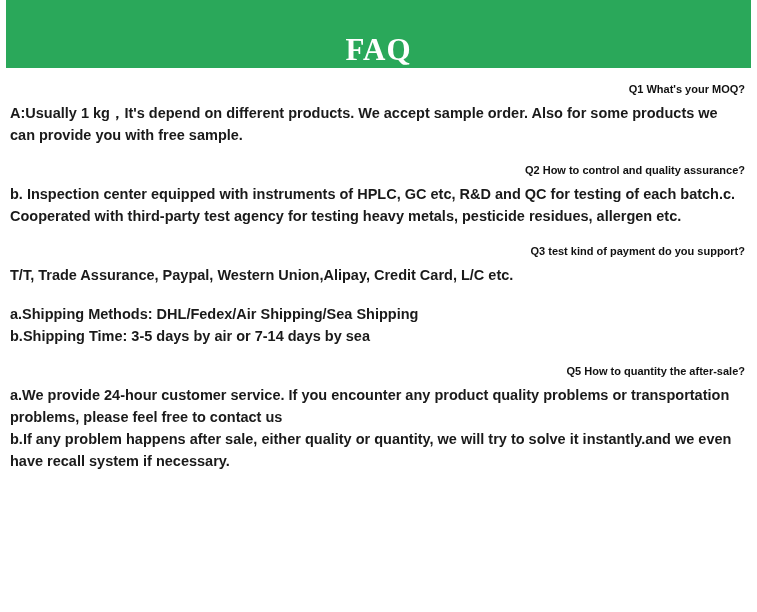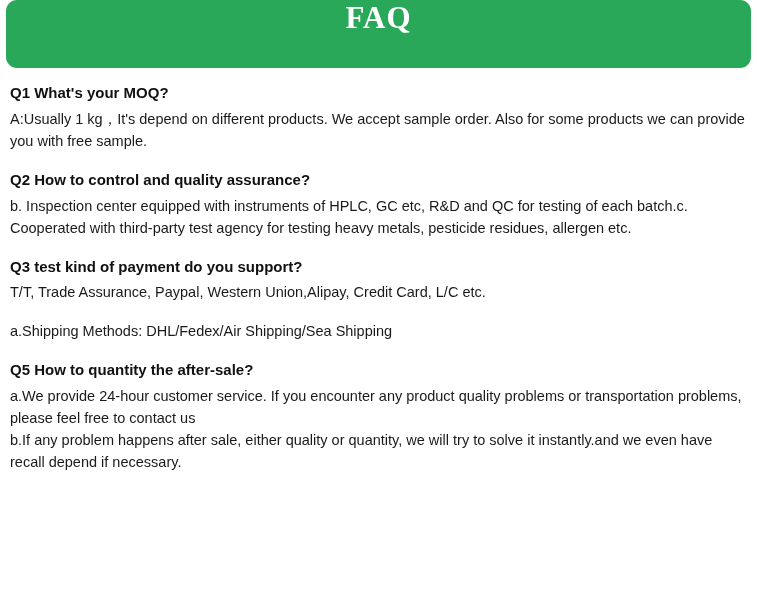--- a/index.html
+++ b/index.html
@@ -17,52 +17,53 @@
   .page {
     width: 757px;
     height: 612px;
     position: relative;
     background: #ffffff;
   }
   .faq-banner {
     background: #2aa85a;
     height: 68px;
     display: flex;
-    align-items: flex-start;
+    align-items: flex-end;
     justify-content: center;
     margin: 0 6px 0 6px;
-    border-radius: 11px;
   }
   .faq-banner-title {
     color: #ffffff;
     font-size: 31px;
     font-weight: bold;
     letter-spacing: 1px;
     font-family: "Liberation Serif", serif;
   }
   .content {
     padding: 14px 12px 0 10px;
   }
   .qa-block {
     margin-bottom: 17px;
   }
   .qa-question {
-    font-size: 15px;
+    font-size: 11px;
     font-weight: bold;
     line-height: 1.45;
     margin-bottom: 4px;
     color: #111111;
+    text-align: right;
   }
   .qa-answer {
     font-size: 14.5px;
     line-height: 1.52;
     color: #1a1a1a;
   }
   .qa-answer-line {
     display: block;
+    font-weight: bold;
   }
 </style>
 </head>
 <body>
 
 <div class="page">
 
   <div class="faq-banner">
     <div class="faq-banner-title">FAQ</div>
   </div>
@@ -86,25 +87,26 @@
     <div class="qa-block">
       <div class="qa-question">Q3 test kind of payment do you support?</div>
       <div class="qa-answer">
         <span class="qa-answer-line">T/T, Trade Assurance, Paypal, Western Union,Alipay, Credit Card, L/C etc.</span>
       </div>
     </div>
 
     <div class="qa-block">
       <div class="qa-answer">
         <span class="qa-answer-line">a.Shipping Methods: DHL/Fedex/Air Shipping/Sea Shipping</span>
+        <span class="qa-answer-line">b.Shipping Time: 3-5 days by air or 7-14 days by sea</span>
       </div>
     </div>
 
     <div class="qa-block">
       <div class="qa-question">Q5 How to quantity the after-sale?</div>
       <div class="qa-answer">
         <span class="qa-answer-line">a.We provide 24-hour customer service. If you encounter any product quality problems or transportation problems, please feel free to contact us</span>
-        <span class="qa-answer-line">b.If any problem happens after sale, either quality or quantity, we will try to solve it instantly.and we even have recall depend if necessary.</span>
+        <span class="qa-answer-line">b.If any problem happens after sale, either quality or quantity, we will try to solve it instantly.and we even have recall system if necessary.</span>
       </div>
     </div>
 
   </div>
 </div>
 
 </body></html>

